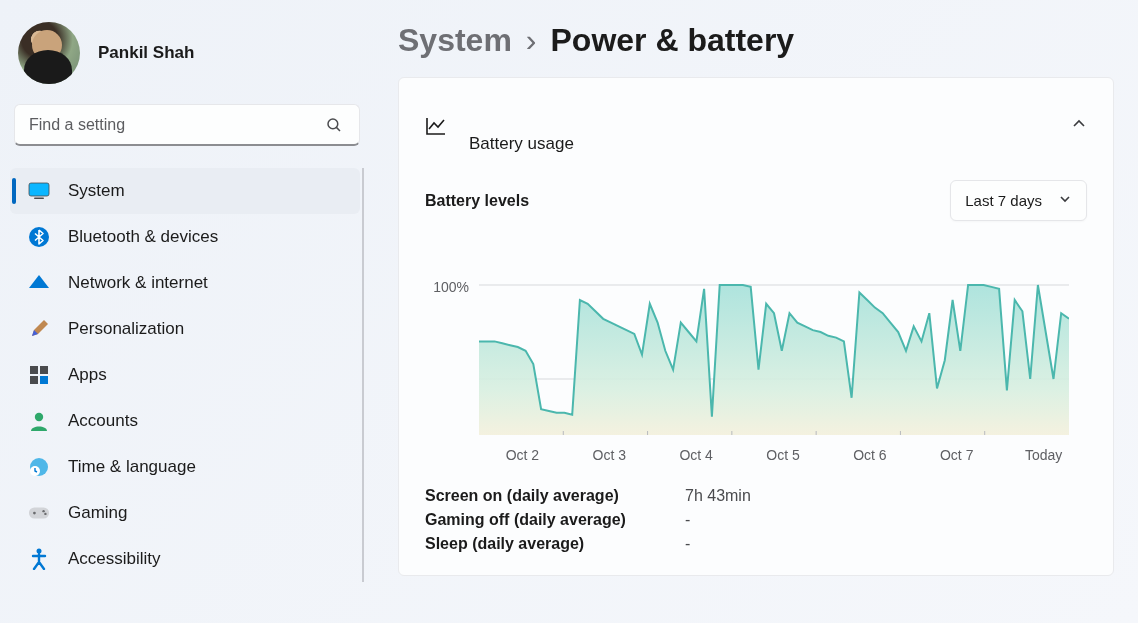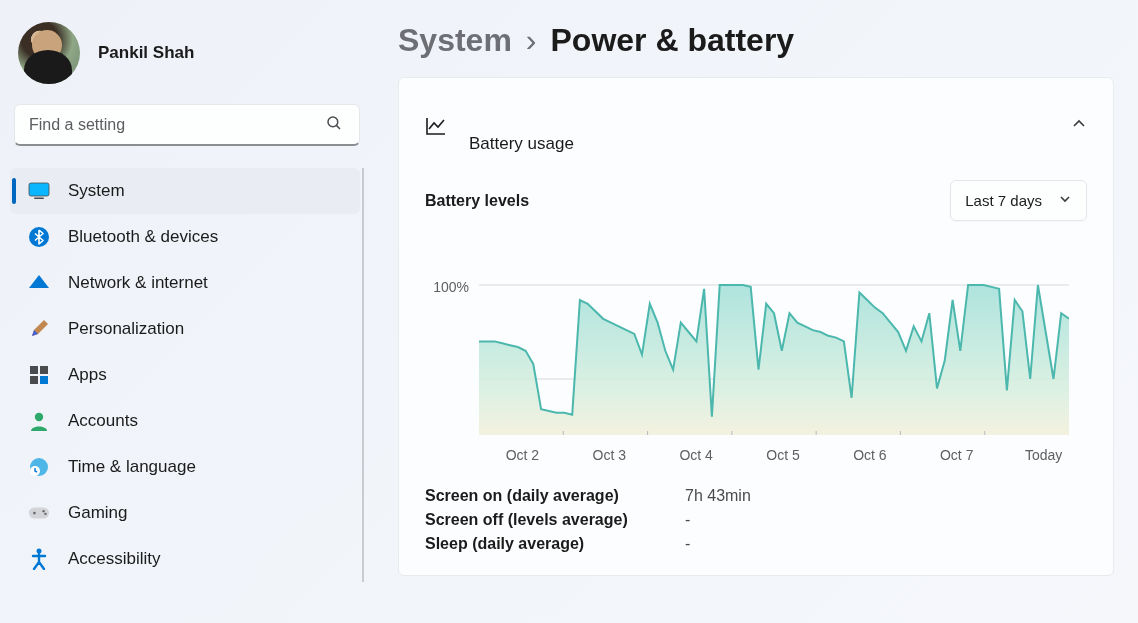--- a/index.html
+++ b/index.html
@@ -34,21 +34,21 @@
   .avatar::after{content:"";position:absolute;left:6px;top:28px;width:48px;height:40px;border-radius:50% 50% 0 0;background:#1a1a1a;}
   .profile-name { font-weight: 600; font-size: 17px; }
   .search-wrap {
     margin: 0 4px 22px 4px;
     background: #fdfefe;
     border: 1px solid #e6e7ea;
     border-bottom: 2px solid #8c8d91;
     border-radius: 6px;
     height: 42px;
     display: flex;
-    align-items: flex-end;
+    align-items: center;
     padding: 10px 14px;
   }
   .search-wrap input {
     flex: 1; border: none; outline: none; background: transparent;
     font-size: 16px; color: #5c5d60;
   }
   .search-wrap input::placeholder { color: #5c5d60; }
   .nav { border-right: 2px solid #c9cbd1; padding-right: 2px; }
   .nav-item {
     display: flex; align-items: center; gap: 18px;
@@ -303,21 +303,21 @@
           <span>Oct 7</span>
           <span>Today</span>
         </div>
 
       <div class="stats">
         <div class="stats-row">
           <div class="stats-label">Screen on (daily average)</div>
           <div class="stats-value">7h 43min</div>
         </div>
         <div class="stats-row">
-          <div class="stats-label">Screen off (levels average)</div>
+          <div class="stats-label">Gaming off (daily average)</div>
           <div class="stats-value">-</div>
         </div>
         <div class="stats-row">
           <div class="stats-label">Sleep (daily average)</div>
           <div class="stats-value">-</div>
         </div>
       </div>
     </div>
   </div>
 </div>

